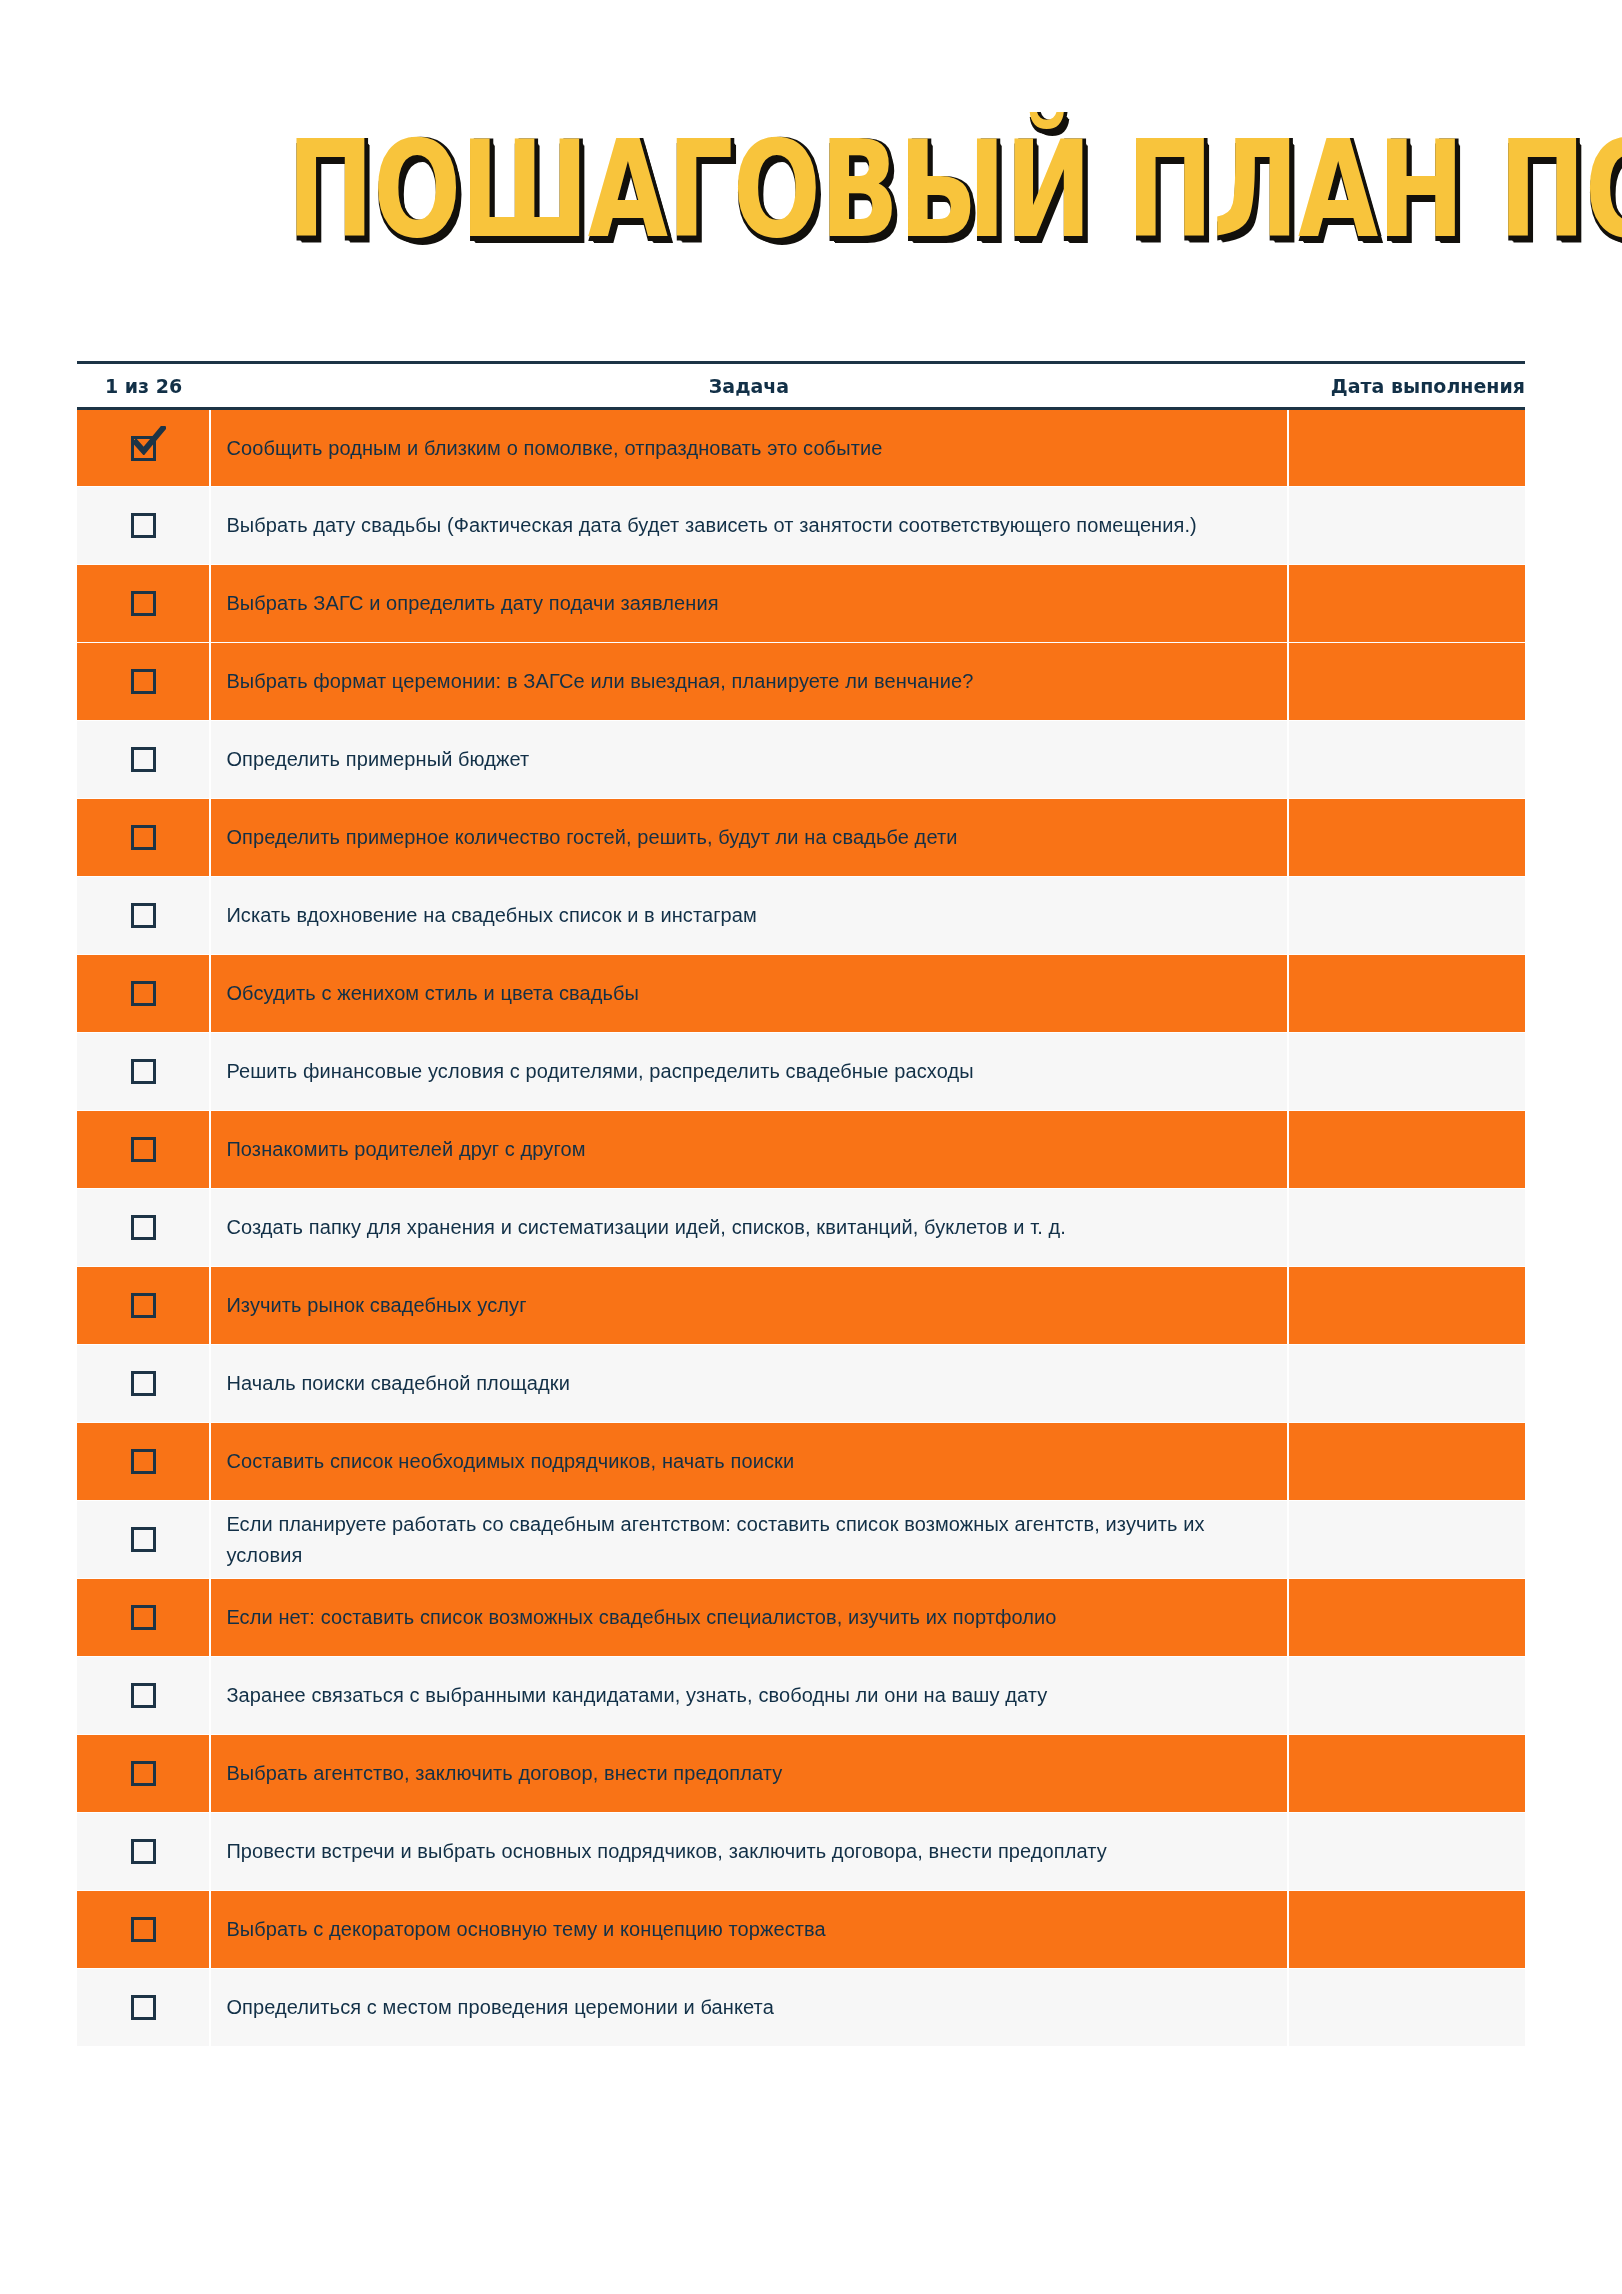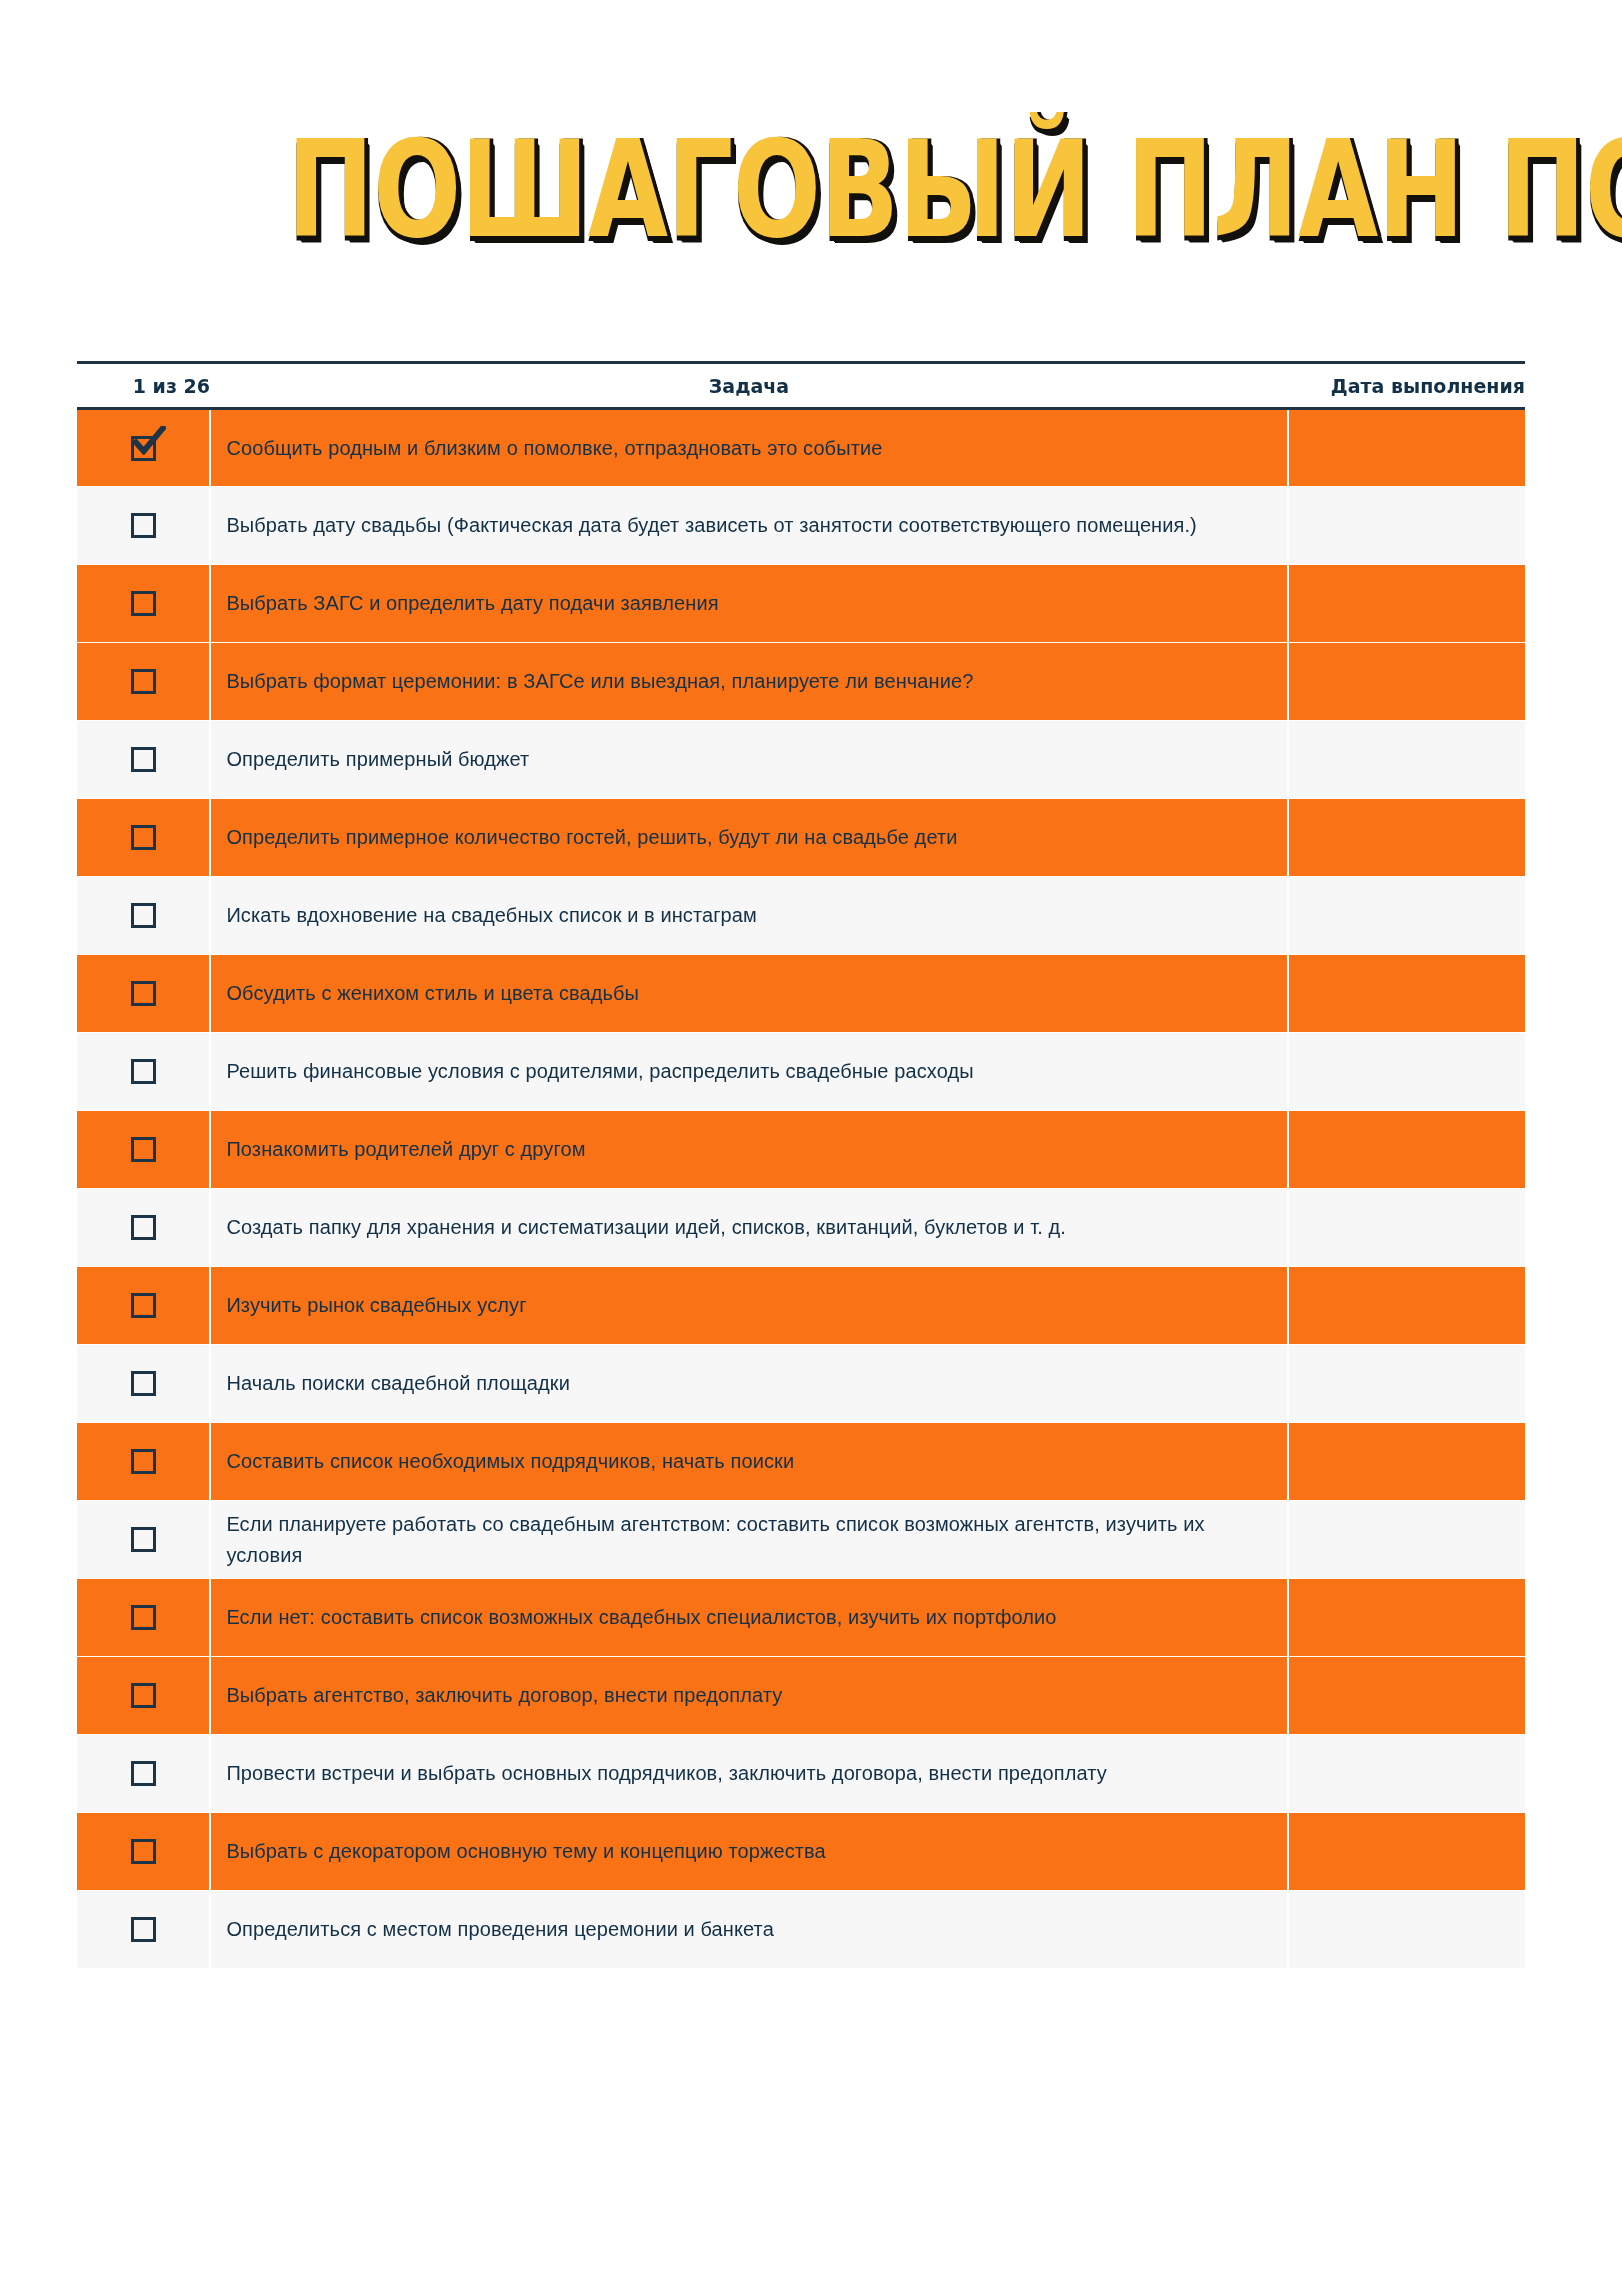--- a/index.html
+++ b/index.html
@@ -71,21 +71,21 @@
     border-bottom: 3.9px solid #1d3446;
     background: #ffffff;
     color: #123047;
     font-family: "DejaVu Sans", sans-serif;
     font-weight: 700;
     font-size: 19px;
     padding: 10.6px 0 10.6px 0;
     vertical-align: middle;
     white-space: nowrap;
   }
-  th.th-check  { text-align: right;  padding-left: 18.3px; }
+  th.th-check  { text-align: center;  padding-left: 18.3px; }
   th.th-task   { text-align: center;  padding-left: 15.4px; }
   th.th-date   { text-align: right; padding-right: 17.4px; }
 
   tbody tr.task-row { height: 78px; }
   tbody tr.task-row td {
     vertical-align: middle;
     background: #f7f7f7;
     border-bottom: 1.9px solid #ffffff;
   }
   tbody tr.task-row.alt td { background: #f97316; }
@@ -228,20 +228,25 @@
           <tr class="task-row">
             <td class="cell-check"><span class="cbox"></span></td>
             <td class="cell-task">Если планируете работать со свадебным агентством: составить список возможных агентств, изучить их условия</td>
             <td class="cell-date"></td>
           </tr>
           <tr class="task-row alt">
             <td class="cell-check"><span class="cbox"></span></td>
             <td class="cell-task">Если нет: составить список возможных свадебных специалистов, изучить их портфолио</td>
             <td class="cell-date"></td>
           </tr>
+          <tr class="task-row">
+            <td class="cell-check"><span class="cbox"></span></td>
+            <td class="cell-task">Заранее связаться с выбранными кандидатами, узнать, свободны ли они на вашу дату</td>
+            <td class="cell-date"></td>
+          </tr>
           <tr class="task-row alt">
             <td class="cell-check"><span class="cbox"></span></td>
             <td class="cell-task">Выбрать агентство, заключить договор, внести предоплату</td>
             <td class="cell-date"></td>
           </tr>
           <tr class="task-row">
             <td class="cell-check"><span class="cbox"></span></td>
             <td class="cell-task">Провести встречи и выбрать основных подрядчиков, заключить договора, внести предоплату</td>
             <td class="cell-date"></td>
           </tr>

